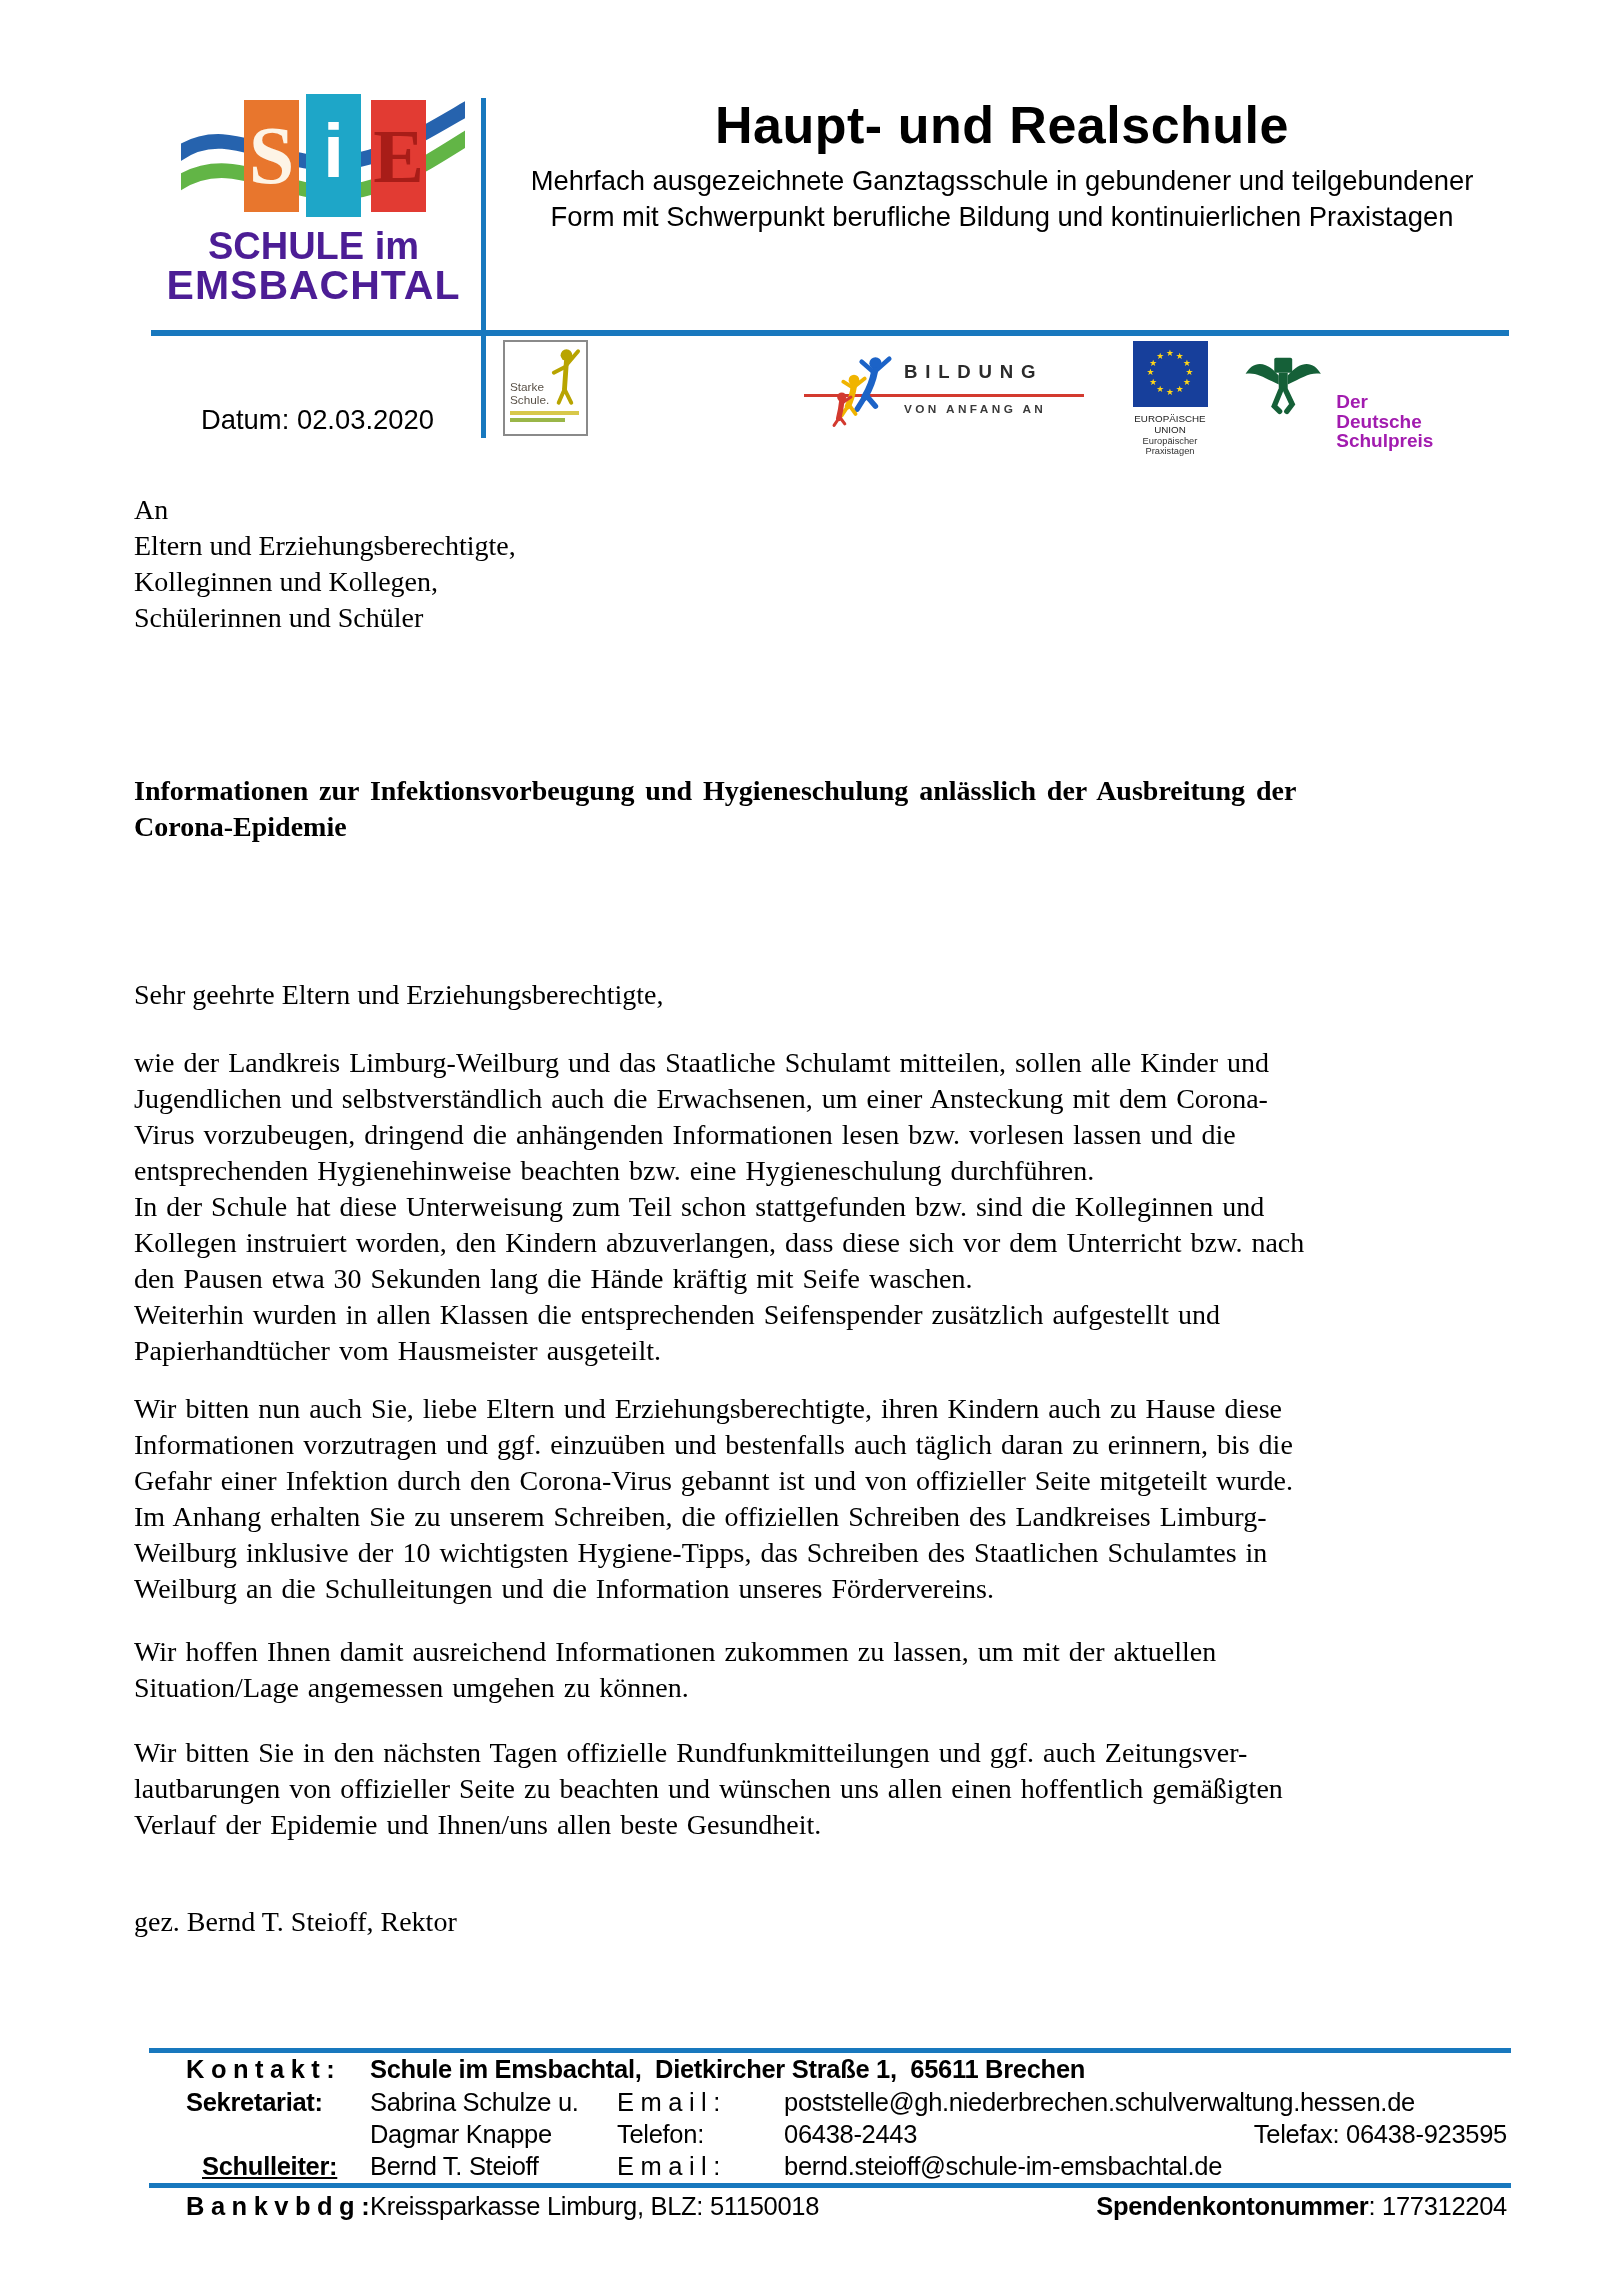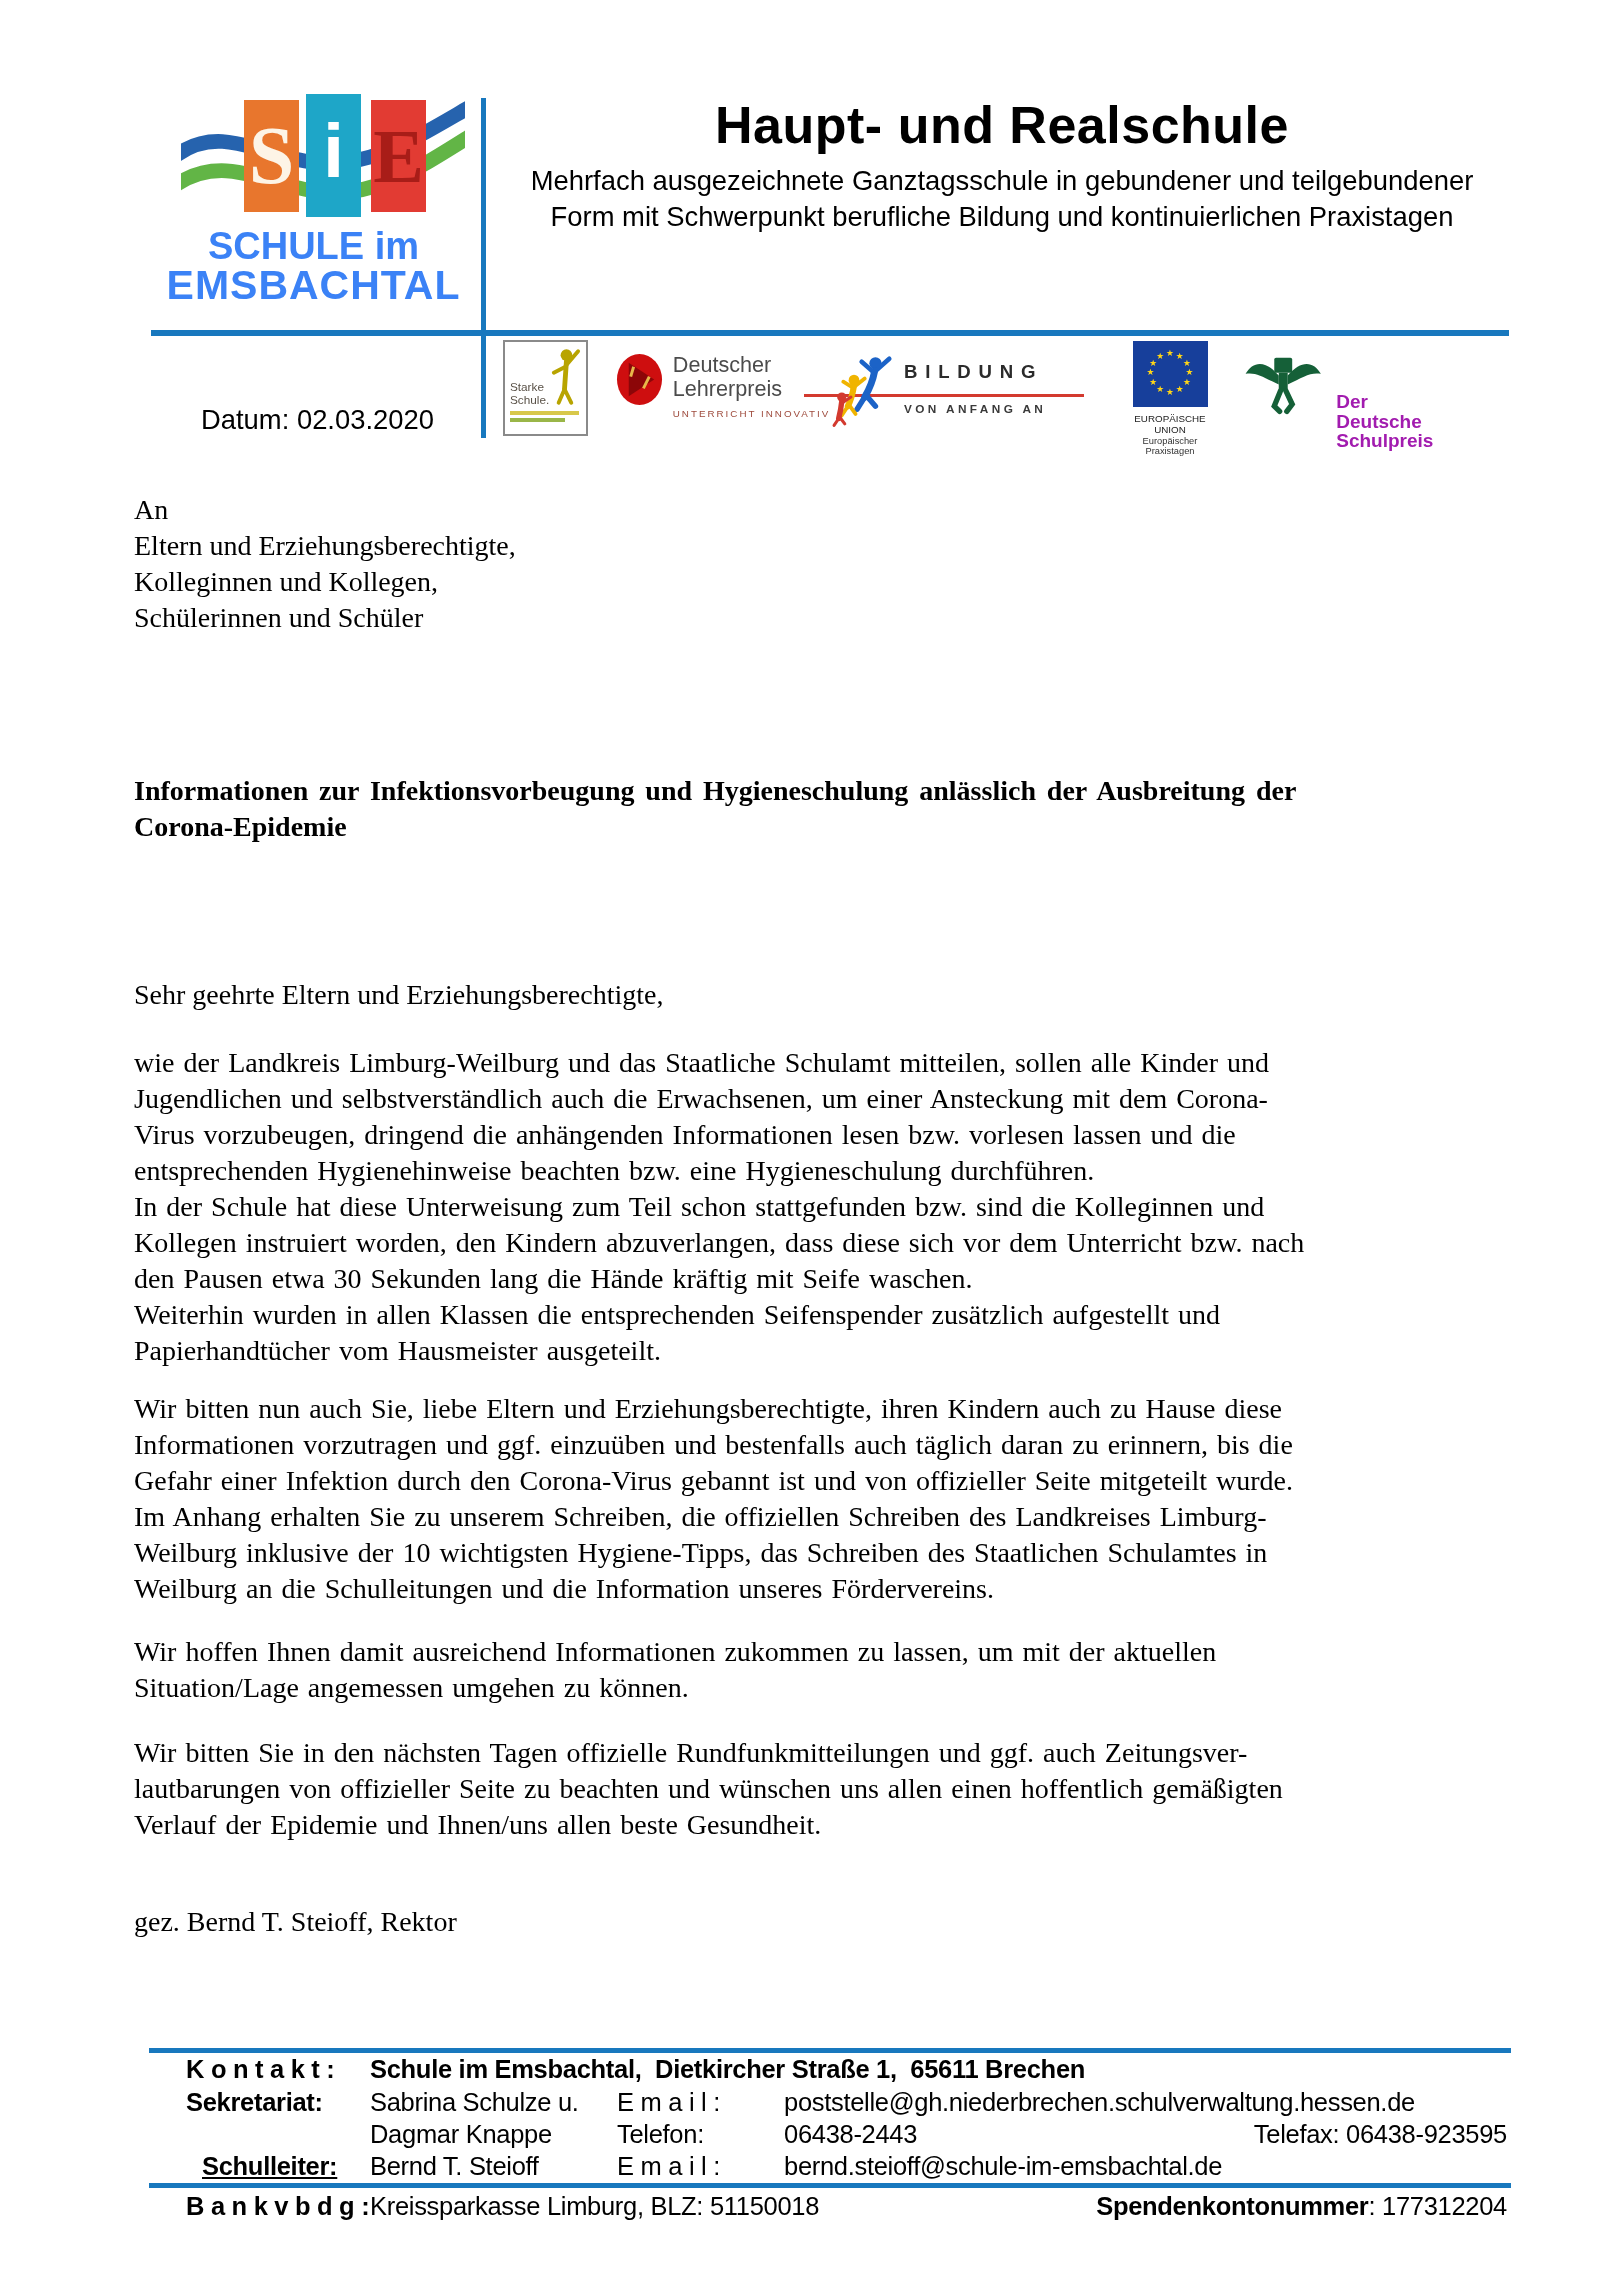--- a/index.html
+++ b/index.html
@@ -10,21 +10,21 @@
   
   .logo-art{left:181px;top:94px;width:284px;height:129px;}
   .logo-art svg{position:absolute;left:0;top:0;}
   .block{position:absolute;top:5.9px;width:55px;height:112px;display:flex;align-items:center;justify-content:center;z-index:2;}
   .block-orange{left:63px;background:#e8762d;}
   .block-teal{left:125px;top:0;height:123px;background:#1ea6c8;}
   .block-red{left:190px;background:#e23b33;}
   .block-letter-s{font-family:"Liberation Serif",serif;font-size:82px;font-weight:bold;color:#fdf4e6;line-height:1;}
   .block-letter-i{font-family:"Liberation Sans",sans-serif;font-size:76px;font-weight:bold;color:#ffffff;line-height:1;margin-top:-9.8px;}
   .block-letter-e{font-family:"Liberation Serif",serif;font-size:76px;font-weight:bold;color:#a81d18;line-height:1;}
-  .logo-name{left:147px;top:227px;width:333px;text-align:center;color:#3b82f6;
+  .logo-name{left:147px;top:227px;width:333px;text-align:center;color:#4c1d95;
              font-family:"Liberation Sans",sans-serif;font-weight:bold;line-height:39px;}
   .logo-name-1{font-size:38px;}
   .logo-name-2{font-size:41px;letter-spacing:1px;}
   .v-divider{left:481px;top:98px;width:4.9px;height:340px;background:#1878be;}
   .h-rule{left:151px;top:330px;width:1358px;height:5.9px;background:#1878be;}
   .title-block{left:490px;top:94px;width:1024px;text-align:center;font-family:"Liberation Sans",sans-serif;}
   .title-line{font-size:52px;font-weight:bold;line-height:63px;letter-spacing:0.5px;color:#000;}
   .subtitle-line{font-size:27.4px;line-height:36px;color:#000;margin-top:0px;}
   .subtitle-wrap{margin-top:5.9px;}
 
@@ -133,32 +133,20 @@
     <div class="starke-text">
       <div>Starke</div>
       <div>Schule.</div>
     </div>
     <div class="starke-sub">
       <div class="l1"></div>
         <div class="l2"></div>
     </div>
   </div>
 
-  <div class="abs badge-lehrerpreis">
-    <svg width="47" height="53" viewBox="0 0 48 54">
-      <ellipse cx="24" cy="27" rx="23" ry="26" fill="#ce0e0f"></ellipse>
-      <path d="M13 10 L39 27 L13 44 Z" fill="#8c0608"></path>
-      <path d="M18 14 L15 24 M34 24 L28 36" stroke="#e8b84a" stroke-width="3" fill="none"></path>
-    </svg>
-    <div class="lp-text">
-      <div class="lp-line">Deutscher</div>
-      <div class="lp-line">Lehrerpreis</div>
-      <div class="lp-sub">UNTERRICHT INNOVATIV</div>
-    </div>
-  </div>
 
   <div class="abs badge-bildung">
     <div class="bl-redline"></div>
     <svg class="bl-figs" width="69" height="93" viewBox="0 0 90 95">
       <g stroke="#1c63c7" fill="#1c63c7" stroke-linecap="round">
         <circle cx="58" cy="12" r="8" stroke="none"></circle>
         <path d="M57 22 C54 38 50 46 44 56" stroke-width="9" fill="none"></path>
         <path d="M58 22 L76 6 M56 24 L40 10" stroke-width="6" fill="none"></path>
         <path d="M44 56 L34 72 M46 54 L58 68" stroke-width="7" fill="none"></path>
       </g>

